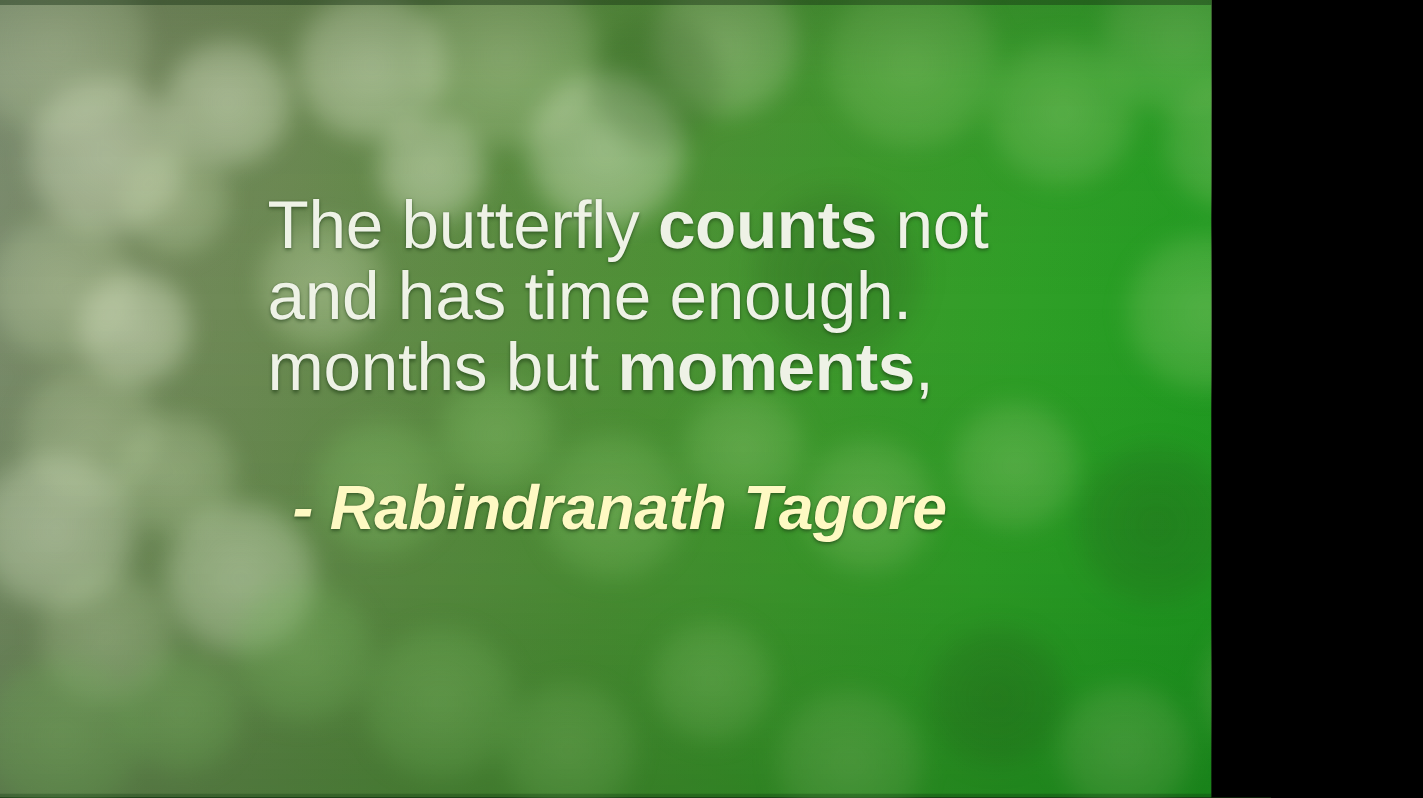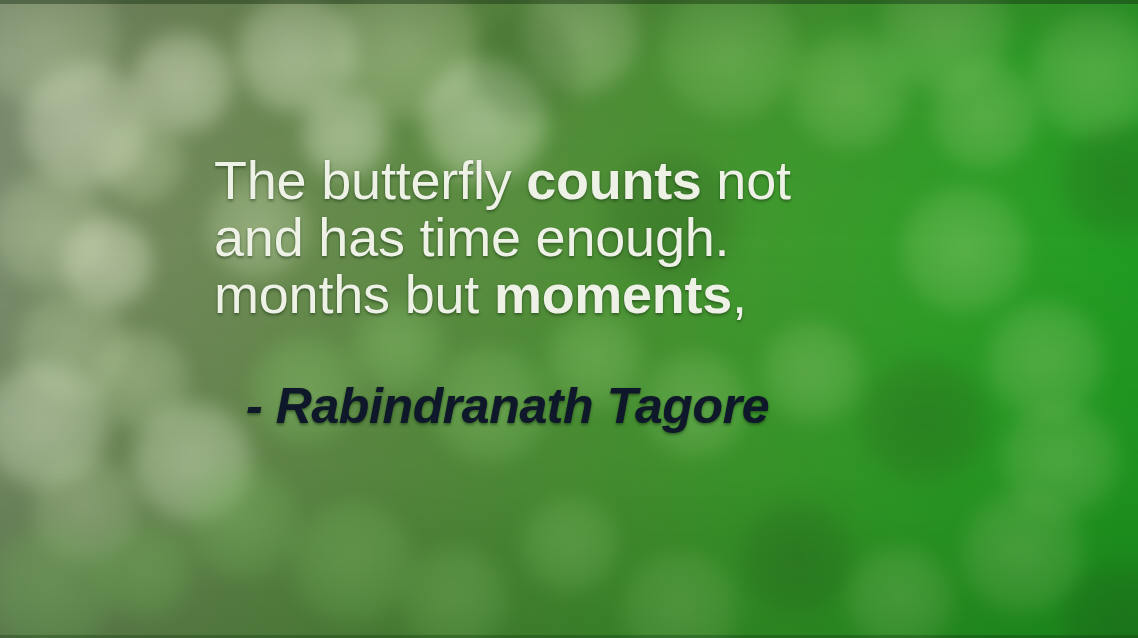--- a/index.html
+++ b/index.html
@@ -7,21 +7,21 @@
     margin: 0;
     padding: 0;
     background: #000;
   }
   body {
     font-family: "Liberation Sans", sans-serif;
   }
 
   .stage {
     position: relative;
-    width: 1138px;
+    width: 969px;
     height: 638px;
     overflow: hidden;
     background: #3f8b34;
   }
 
   
   .bg-base {
     position: absolute;
     inset: 0;
     background:
@@ -98,24 +98,24 @@
     font-weight: 400;
     letter-spacing: -0.2px;
     text-shadow:
       0 2px 3px rgba(22,52,16,0.50),
       0 0 1px rgba(22,52,16,0.40);
   }
   .quote .ln { display: block; white-space: nowrap; }
   .quote b { font-weight: 700; letter-spacing: -0.3px; }
 
   .attribution {
-    margin: 12px;
+    margin: 0;
     padding-left: 20px;
     margin-top: 55px;
-    color: #0f172a;
+    color: #fef9c3;
     font-size: 50px;
     line-height: 56px;
     font-weight: 700;
     font-style: italic;
     letter-spacing: -0.4px;
     white-space: nowrap;
     text-shadow:
       0 2px 3px rgba(22,52,16,0.55),
       0 0 1px rgba(22,52,16,0.45);
   }

